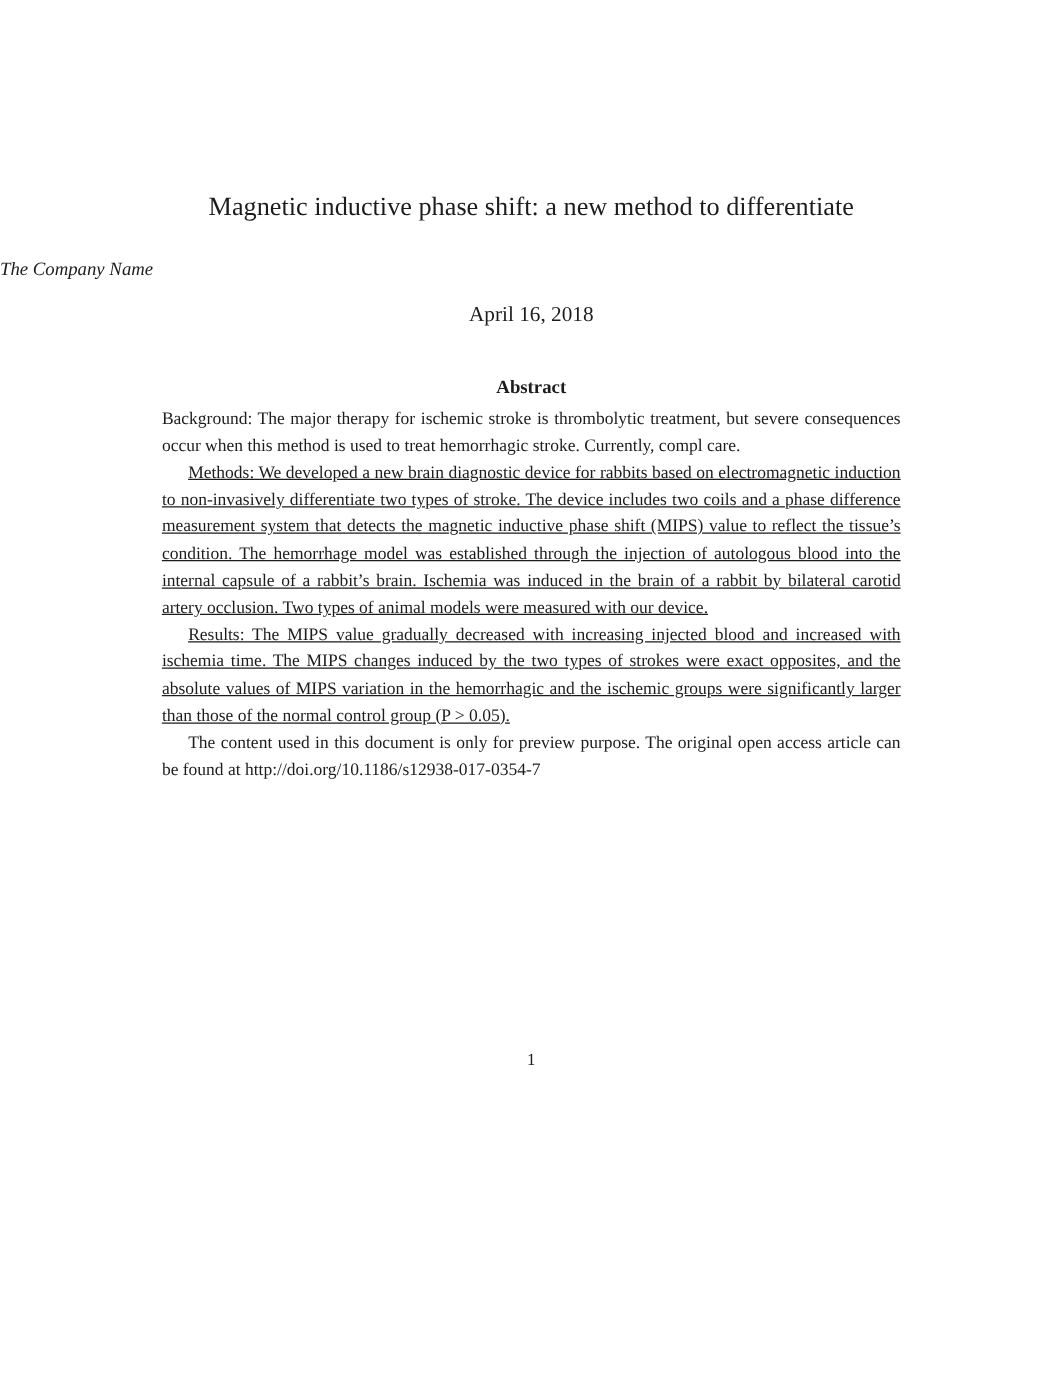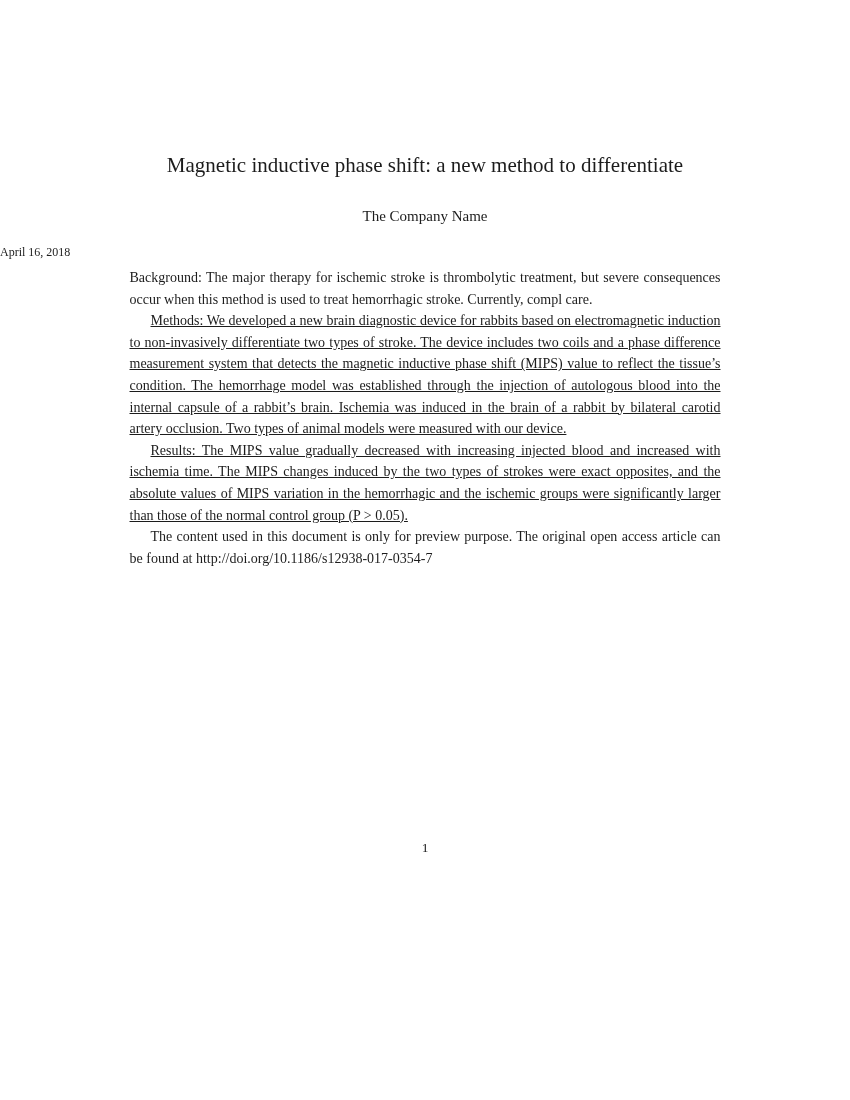--- a/index.html
+++ b/index.html
@@ -17,27 +17,28 @@
     overflow: hidden;
   }
   .title-block {
     padding-top: 146px;
     text-align: center;
     font-size: 21px;
     line-height: 38px;
     font-weight: 400;
   }
   .author {
-    text-align: center;
     font-size: 15px;
     line-height: 20px;
     margin-top: 22px;
+    font-style: italic;
   }
   .date {
-    font-size: 12px;
+    text-align: center;
+    font-size: 17px;
     line-height: 20px;
     margin-top: 16px;
   }
   .abstract-heading {
     text-align: center;
     font-size: 15px;
     line-height: 20px;
     font-weight: 700;
     margin-top: 38px;
   }
@@ -75,20 +76,21 @@
 <div class="page">
 
   <div class="title-block">
     <div>Magnetic inductive phase shift: a new method to differentiate</div>
   </div>
 
   <div class="author">The Company Name</div>
 
   <div class="date">April 16, 2018</div>
 
+  <div class="abstract-heading">Abstract</div>
 
   <div class="abstract-body">
     <p>Background: The major therapy for ischemic stroke is thrombolytic treatment, but severe consequences occur when this method is used to treat hemorrhagic stroke. Currently, compl care.</p>
     <p class="para-indent">Methods: We developed a new brain diagnostic device for rabbits based on electromagnetic induction to non-invasively differentiate two types of stroke. The device includes two coils and a phase difference measurement system that detects the magnetic inductive phase shift (MIPS) value to reflect the tissue’s condition. The hemorrhage model was established through the injection of autologous blood into the internal capsule of a rabbit’s brain. Ischemia was induced in the brain of a rabbit by bilateral carotid artery occlusion. Two types of animal models were measured with our device.</p>
     <p class="para-indent">Results: The MIPS value gradually decreased with increasing injected blood and increased with ischemia time. The MIPS changes induced by the two types of strokes were exact opposites, and the absolute values of MIPS variation in the hemorrhagic and the ischemic groups were significantly larger than those of the normal control group (P &gt; 0.05).</p>
     <p class="note">The content used in this document is only for preview purpose. The original open access article can be found at http://doi.org/10.1186/s12938-017-0354-7</p>
   </div>
 
   <div class="page-number">1</div>
 

